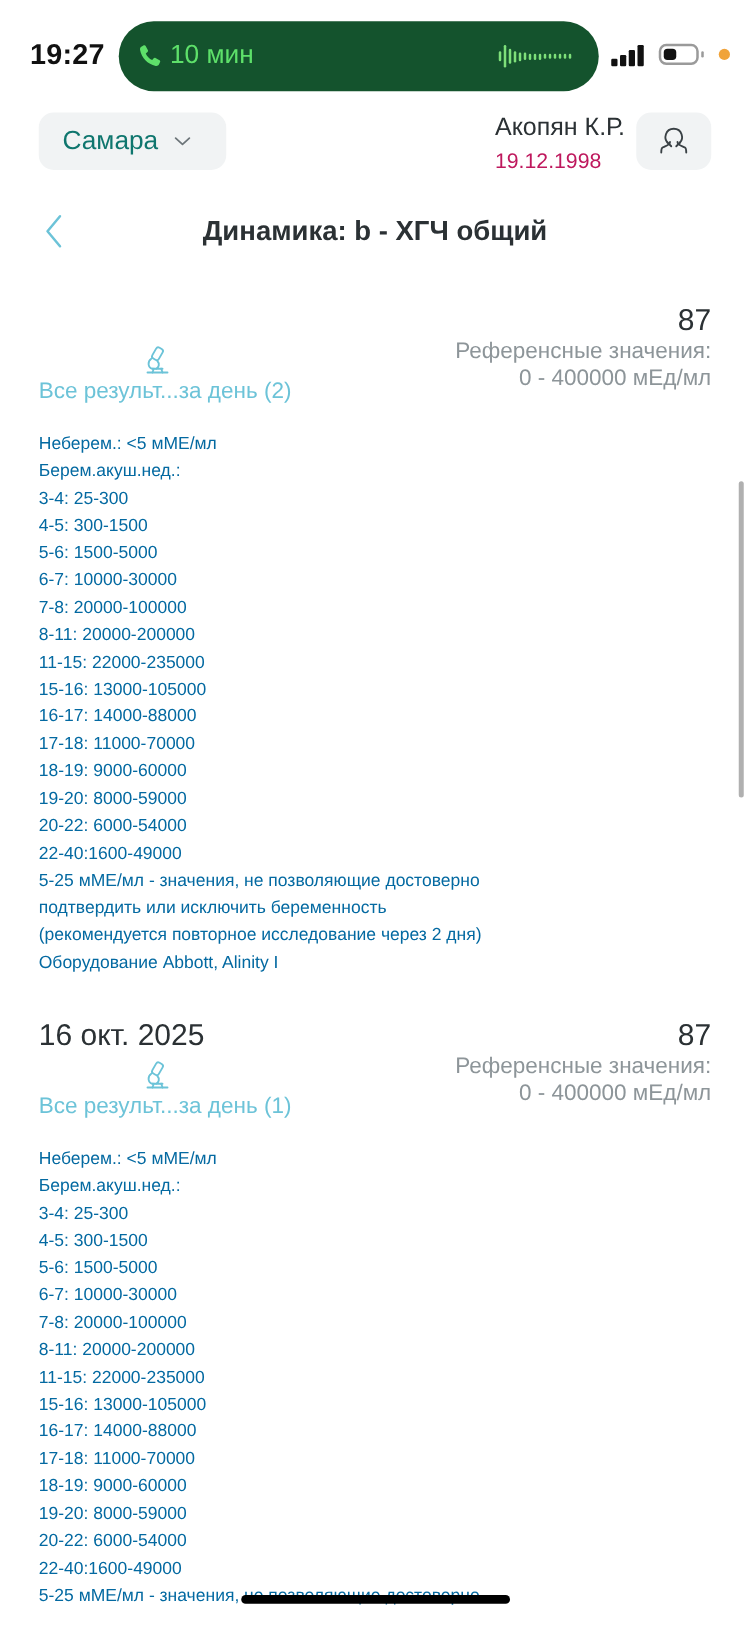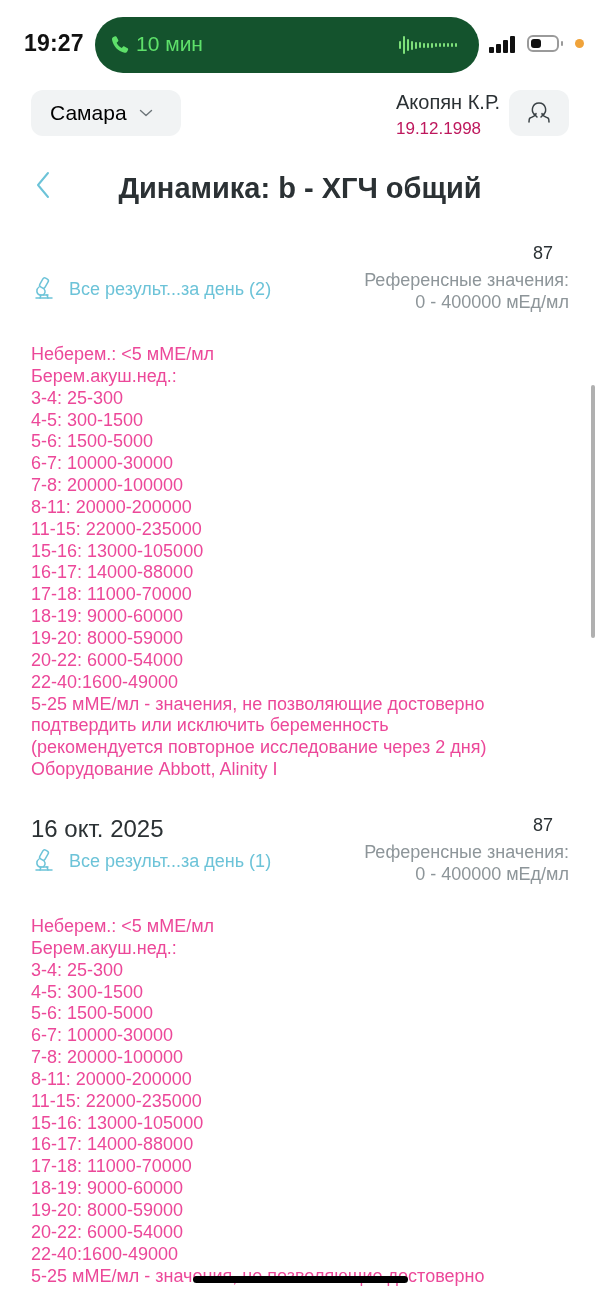--- a/index.html
+++ b/index.html
@@ -26,43 +26,43 @@
     .battery-level { position: absolute; left: 2px; top: 2px; width: 10px; height: 9px; background: #111; border-radius: 3px; }
     .battery-cap { position: absolute; left: 561px; top: 41px; width: 2px; height: 5px; background: #9a9a9a; border-radius: 1px; }
     .mic-dot { position: absolute; left: 575px; top: 39px; width: 9px; height: 9px; border-radius: 50%; background: #f0a33a; }
 
     
     .city-select {
       position: absolute; left: 31px; top: 90px; width: 150px; height: 46px;
       background: #f1f3f4; border-radius: 12px; box-sizing: border-box;
       display: flex; align-items: center; padding-left: 19px;
     }
-    .city-label { font-size: 21px; color: #000000; }
+    .city-label { font-size: 21px; color: #0f766e; }
     .city-chevron { margin-left: 12px; width: 14px; height: 10px; }
     .patient { position: absolute; right: 100px; top: 91px; text-align: left; }
     .patient-name { font-size: 20px; color: #2b3134; }
     .patient-dob { font-size: 17px; color: #be185d; margin-top: 5px; }
     .profile-button {
       position: absolute; left: 509px; top: 90px; width: 60px; height: 46px;
       background: #f1f3f4; border-radius: 12px; display: flex; align-items: center; justify-content: center;
     }
 
     
     .back-button { position: absolute; left: 30px; top: 168px; width: 26px; height: 34px; display: flex; align-items: center; justify-content: center; }
-    .page-title { position: absolute; left: 0; width: 600px; top: 172px; text-align: center; font-size: 29px; font-weight: 600; color: #2b3134; }
+    .page-title { position: absolute; left: 0; width: 600px; top: 172px; text-align: center; font-size: 22px; font-weight: 600; color: #2b3134; }
 
     
     .result { position: absolute; left: 31px; width: 538px; }
     .result-date { position: absolute; left: 0; top: 0; font-size: 24px; color: #2b3134; }
-    .result-value { position: absolute; right: 16px; top: 0; font-size: 18px; color: #2b3134; }
-    .day-link { position: absolute; left: 0; top: 33px; display: flex; align-items: center; }
+    .result-value { position: absolute; right: 0; top: 0; font-size: 24px; color: #2b3134; }
+    .day-link { position: absolute; left: 0; top: 33px; display: flex; align-items: center; flex-direction: column; }
     .day-link-icon { width: 26px; height: 26px; margin-right: 12px; }
     .day-link-text { font-size: 18px; color: #6cc3d8; }
     .ref { position: absolute; right: 0; top: 26px; text-align: right; font-size: 18px; color: #8d9599; line-height: 22px; }
-    .notes { position: absolute; left: 0; top: 101px; width: 538px; font-size: 18px; line-height: 21.85px; color: #ec4899; white-space: nowrap; }
+    .notes { position: absolute; left: 0; top: 101px; width: 538px; font-size: 14px; line-height: 21.85px; color: #0369a1; white-space: nowrap; }
     .notes div { height: 21.85px; }
 
     .scrollbar { position: absolute; left: 591px; top: 385px; width: 4px; height: 253px; background: #b0b0b0; border-radius: 2px; }
     .home-indicator { position: absolute; left: 193px; top: 1276px; width: 215px; height: 7px; background: #000; border-radius: 4px; }
   </style>
 </head>
 <body>
 
 <div class="status-bar">
   <div class="status-time">19:27</div>

